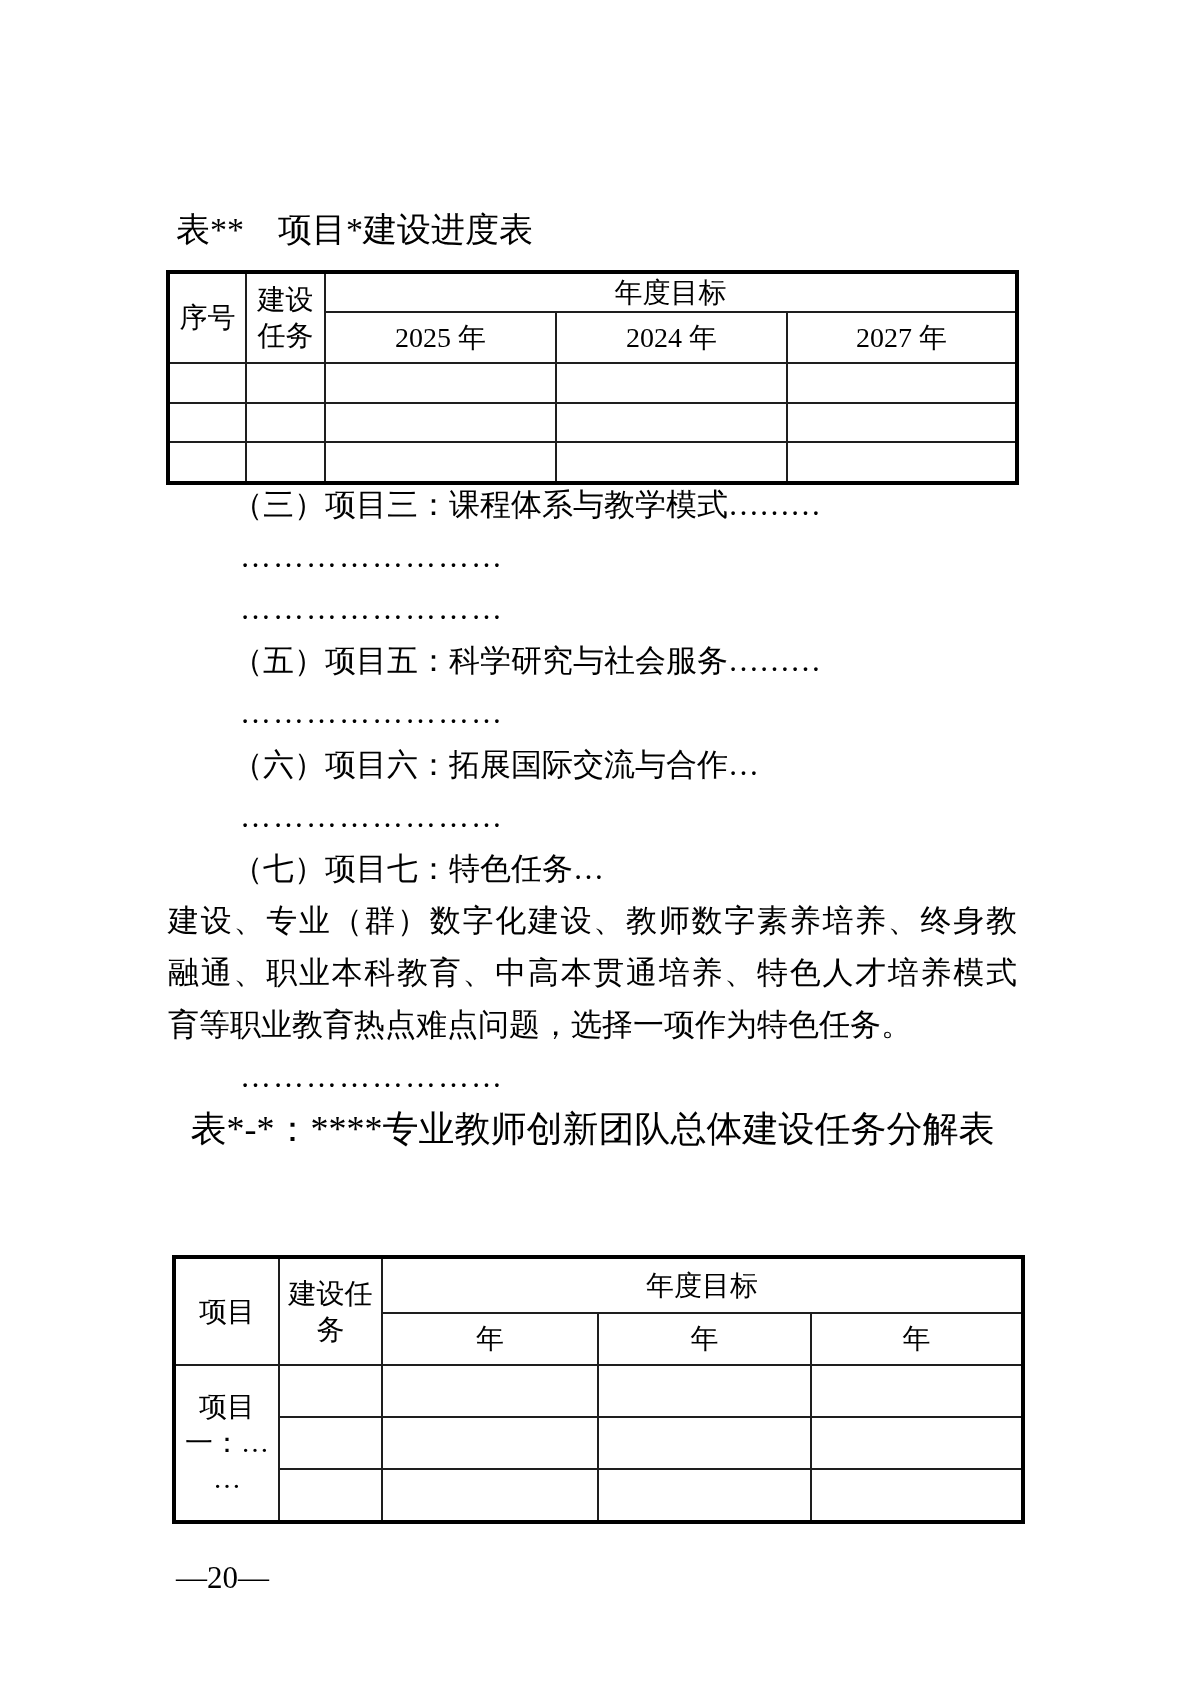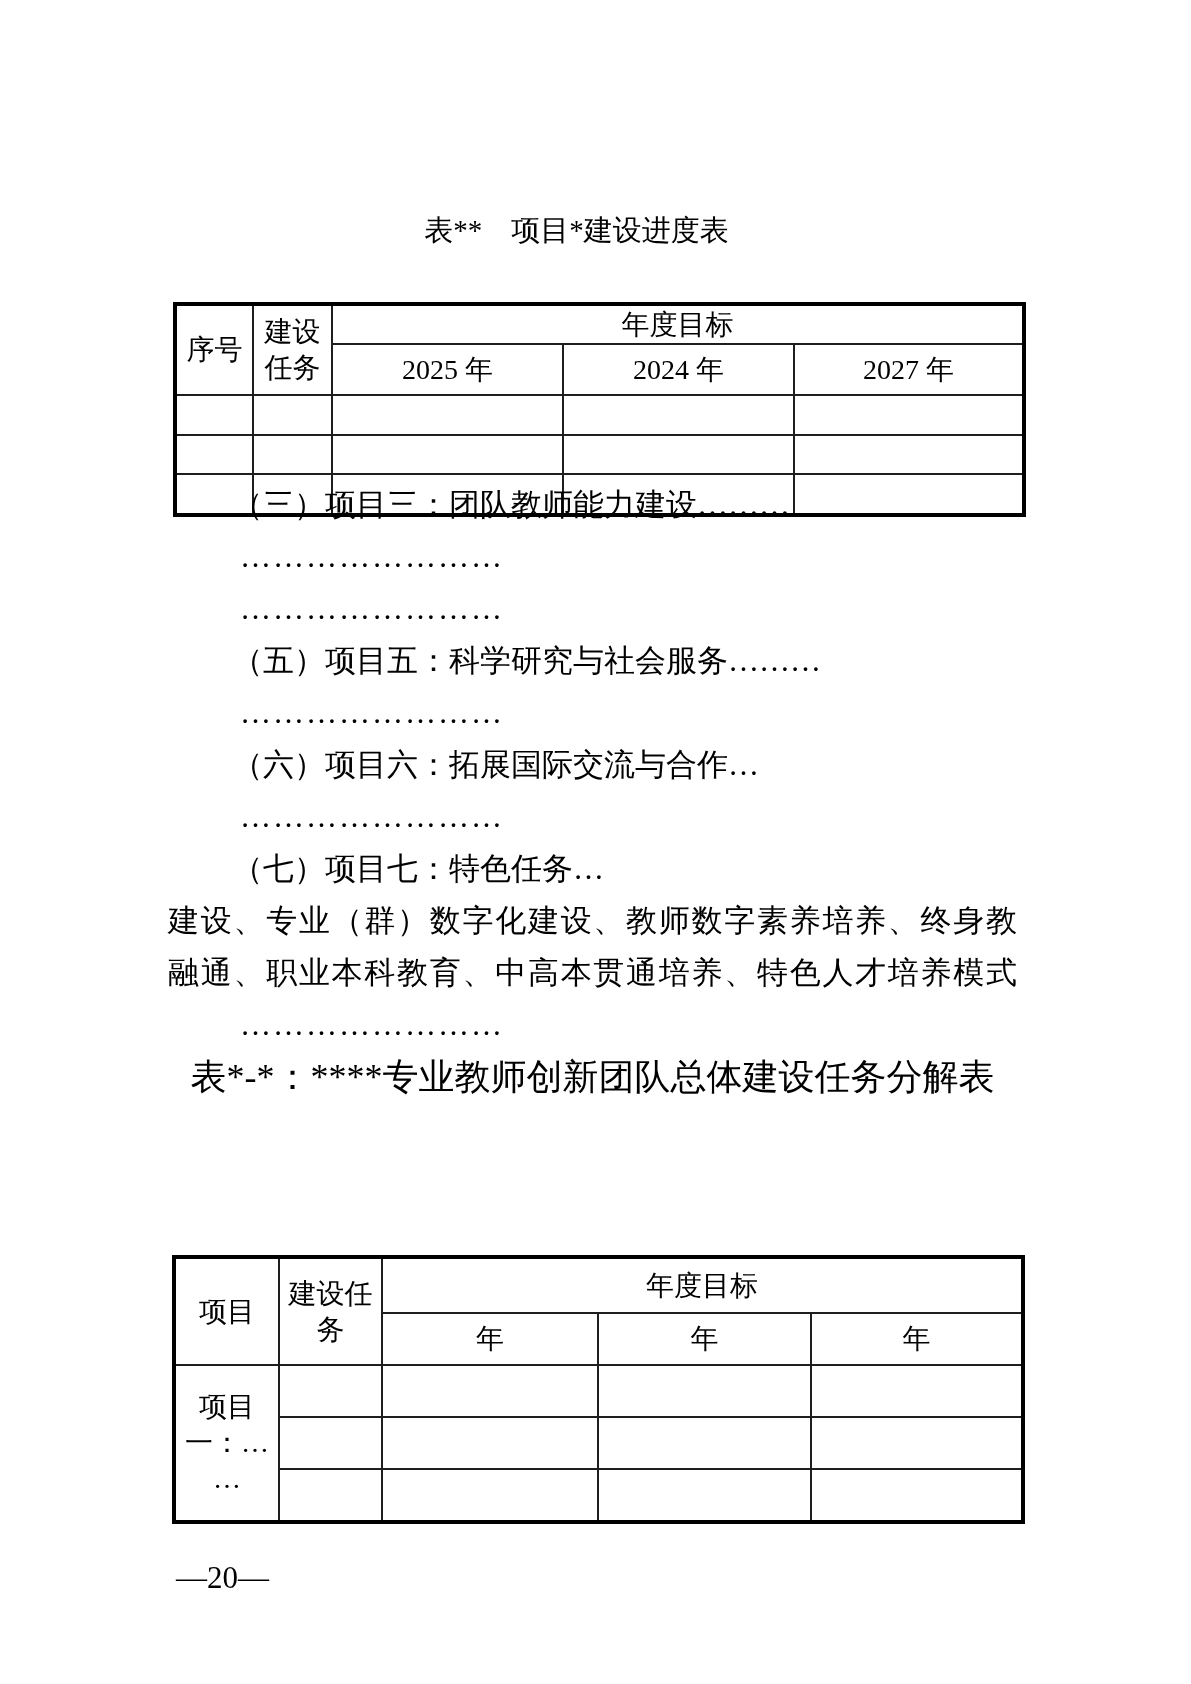--- a/index.html
+++ b/index.html
@@ -10,24 +10,23 @@
     margin: 0 auto;
     background: #ffffff;
     color: #000000;
     font-family: "Liberation Serif", "DejaVu Serif", serif;
     overflow: hidden;
   }
 
   
   .tbl-title {
     position: absolute;
-    left: 152px;
+    left: 176px;
     width: 849px;
-    text-align: center;
-    font-size: 29px;
+    font-size: 34px;
     line-height: 42px;
     white-space: pre;
   }
   #t1-title { top: 209px; }
 
   
   table.doc-table {
     position: absolute;
     border-collapse: collapse;
     table-layout: fixed;
@@ -35,21 +34,21 @@
   }
   table.doc-table td {
     border: 2px solid #1e1e1e;
     text-align: center;
     vertical-align: middle;
     font-size: 28px;
     line-height: 36px;
     padding: 0;
     overflow: hidden;
   }
-  #table1 { left: 173px; top: 270px; width: 849px; margin-top: 32px; }
+  #table1 { left: 166px; top: 270px; width: 849px; }
   #table2 { left: 172px; top: 1255px; width: 849px; }
 
   #table1 tr.r-h1 { height: 40px; }
   #table1 tr.r-h2 { height: 51px; }
   #table1 tr.r-d1 { height: 40px; }
   #table1 tr.r-d2 { height: 39px; }
   #table1 tr.r-d3 { height: 41px; }
 
   #table2 tr.r-h1 { height: 56px; }
   #table2 tr.r-h2 { height: 52px; }
@@ -132,30 +131,31 @@
         <td></td>
         <td></td>
         <td></td>
         <td></td>
         <td></td>
       </tr>
     </tbody>
   </table>
 
   <div class="lines">
-    <div class="ln-h">（三）项目三：团队教师能力建设………</div>
+    <div class="ln-h">（三）项目三：课程体系与教学模式………</div>
     <div class="ln-dots">……………………</div>
     <div class="ln-dots">……………………</div>
     <div class="ln-h">（五）项目五：科学研究与社会服务………</div>
     <div class="ln-dots">……………………</div>
     <div class="ln-h">（六）项目六：拓展国际交流与合作…</div>
     <div class="ln-dots">……………………</div>
     <div class="ln-h">（七）项目七：特色任务…</div>
     <div class="ln-p">建设、专业（群）数字化建设、教师数字素养培养、终身教</div>
     <div class="ln-p">融通、职业本科教育、中高本贯通培养、特色人才培养模式</div>
+    <div class="ln-pend">育等职业教育热点难点问题，选择一项作为特色任务。</div>
     <div class="ln-dots">……………………</div>
     <div class="ln-caption">表*-*：****专业教师创新团队总体建设任务分解表</div>
   </div>
 
   <table class="doc-table" id="table2">
     <colgroup>
       <col style="width:105px">
         <col style="width:103px">
       <col style="width:216px">
         <col style="width:213px">

